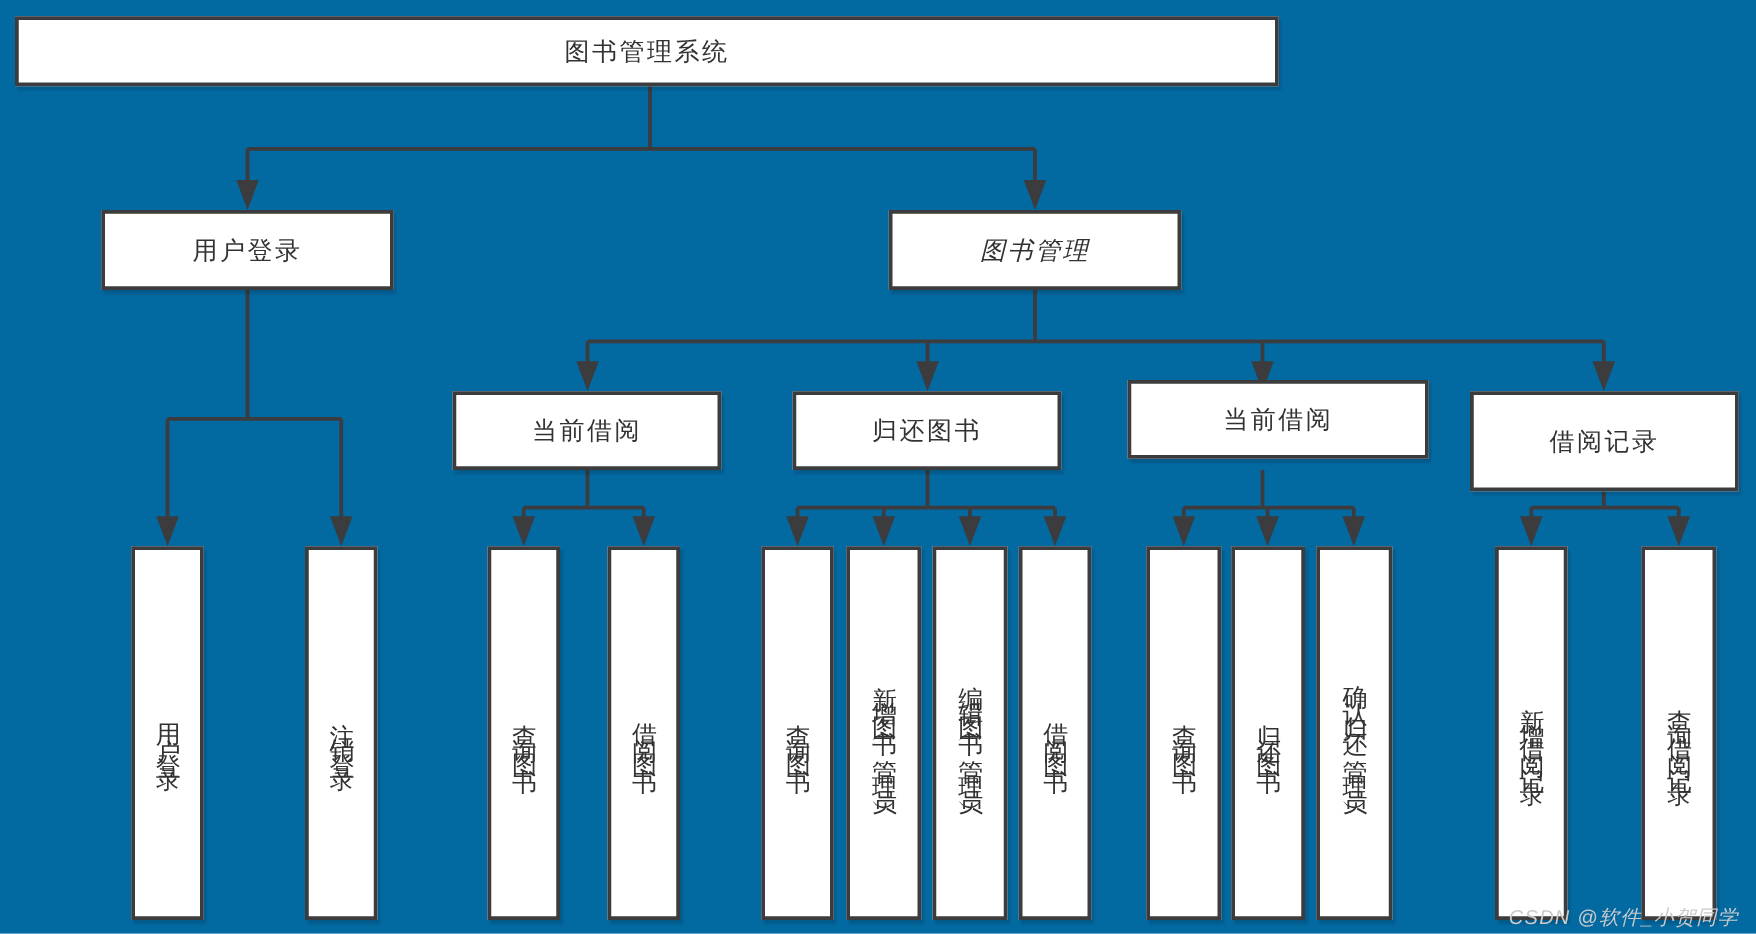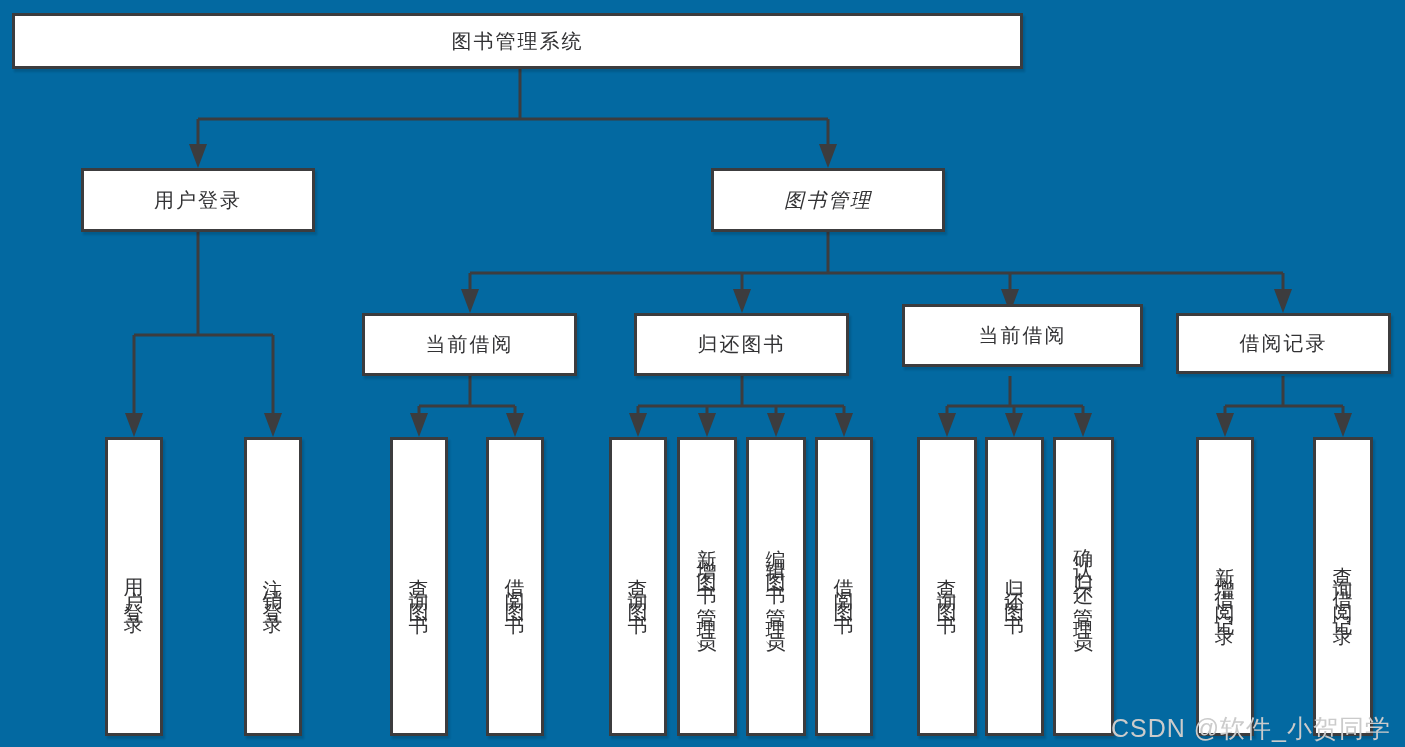--- a/index.html
+++ b/index.html
@@ -43,25 +43,26 @@
     font-size: 20px;
     writing-mode: vertical-rl;
     text-orientation: mixed;
     letter-spacing: 12px;
     line-height: 1;
   }
   #watermark {
     position: absolute;
     right: 14px;
     bottom: 2px;
-    font-size: 25px;
+    font-size: 16px;
     color: #cbcbcb;
     letter-spacing: 1px;
     white-space: nowrap;
     z-index: 5;
+    font-style: italic;
   }
 </style>
 </head>
 <body>
 
 <div id="canvas">
   <svg id="connectors" xmlns="http://www.w3.org/2000/svg" viewBox="0 0 1405 747">
       <line x1="520" y1="69" x2="520" y2="119" stroke="#3c3c3e" stroke-width="3"></line>
       <line x1="198" y1="119" x2="828" y2="119" stroke="#3c3c3e" stroke-width="3"></line>
       <line x1="198" y1="232" x2="198" y2="335" stroke="#3c3c3e" stroke-width="3"></line>
@@ -115,21 +116,21 @@
       <line x1="1343" y1="406" x2="1343" y2="421" stroke="#3c3c3e" stroke-width="3"></line>
       <polygon points="1334,413 1352,413 1343,437" fill="#3c3c3e"></polygon>
     </svg>
   <div id="nodes">
       <div class="node h" style="left: 12px; top: 13px; width: 1011px; height: 56px;">图书管理系统</div>
       <div class="node h" style="left: 81px; top: 168px; width: 234px; height: 64px;">用户登录</div>
       <div class="node h" style="left: 711px; top: 168px; width: 234px; height: 64px; font-style: italic;">图书管理</div>
       <div class="node h" style="left: 362px; top: 313px; width: 215px; height: 63px;">当前借阅</div>
       <div class="node h" style="left: 634px; top: 313px; width: 215px; height: 63px;">归还图书</div>
       <div class="node h" style="left: 902px; top: 304px; width: 241px; height: 63px;">当前借阅</div>
-      <div class="node h" style="left: 1176px; top: 313px; width: 215px; height: 61px;">借阅记录</div>
+      <div class="node h" style="left: 1176px; top: 313px; width: 215px; height: 80px;">借阅记录</div>
       <div class="node v" style="left: 105px; top: 437px; width: 58px; height: 299px;">用户登录</div>
       <div class="node v" style="left: 244px; top: 437px; width: 58px; height: 299px;">注销登录</div>
       <div class="node v" style="left: 390px; top: 437px; width: 58px; height: 299px;">查询图书</div>
       <div class="node v" style="left: 486px; top: 437px; width: 58px; height: 299px;">借阅图书</div>
       <div class="node v" style="left: 609px; top: 437px; width: 58px; height: 299px;">查询图书</div>
       <div class="node v" style="left: 677px; top: 437px; width: 60px; height: 299px;">新增图书（管理员）</div>
       <div class="node v" style="left: 746px; top: 437px; width: 60px; height: 299px;">编辑图书（管理员）</div>
       <div class="node v" style="left: 815px; top: 437px; width: 58px; height: 299px;">借阅图书</div>
       <div class="node v" style="left: 917px; top: 437px; width: 60px; height: 299px;">查询图书</div>
       <div class="node v" style="left: 985px; top: 437px; width: 59px; height: 299px;">归还图书</div>

